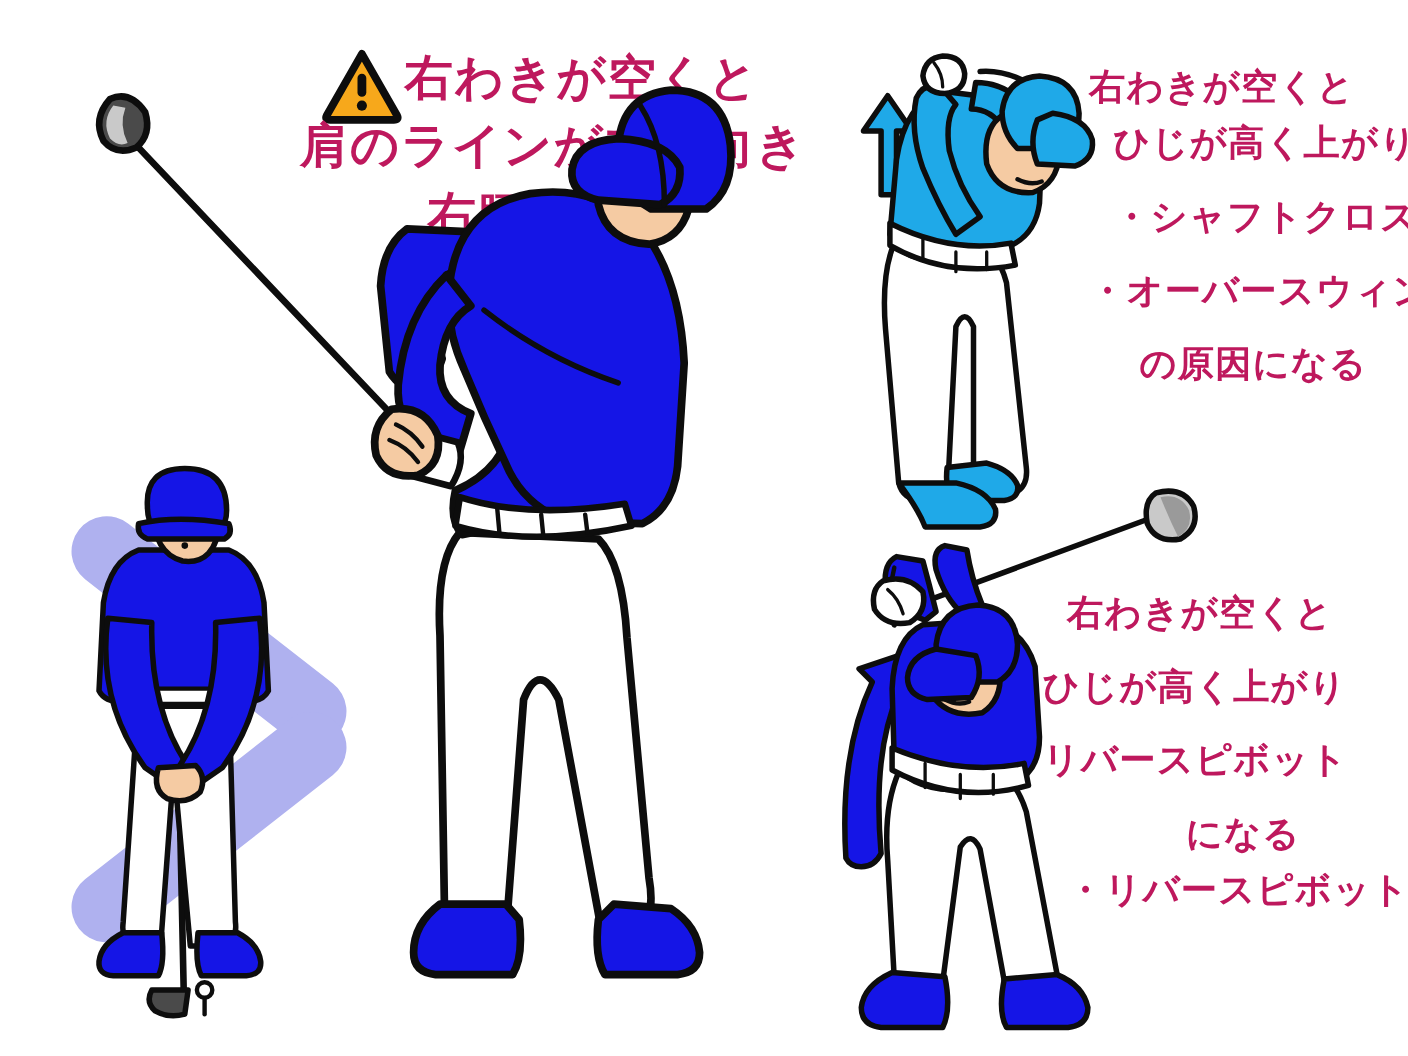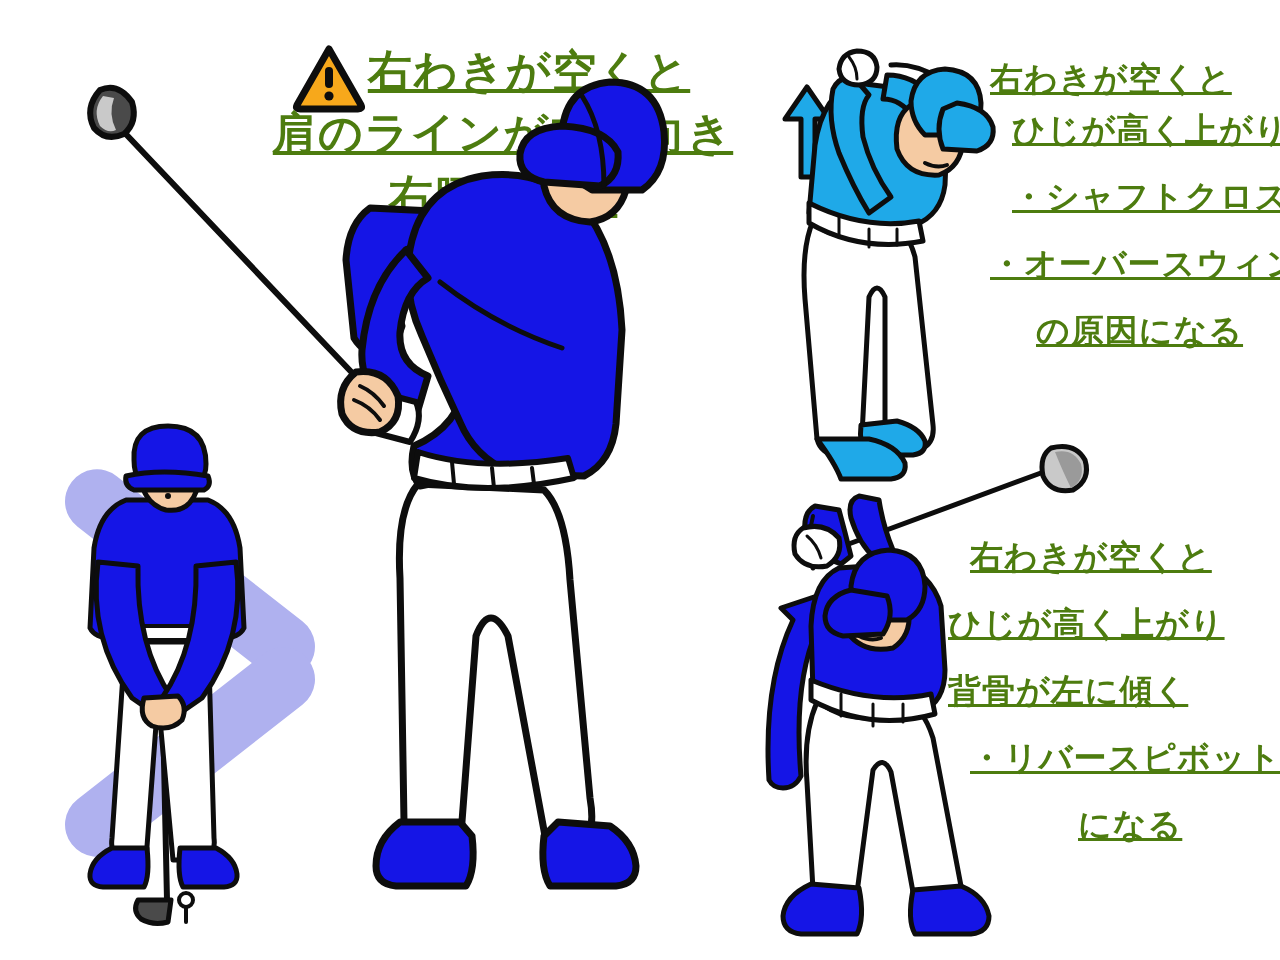--- a/index.html
+++ b/index.html
@@ -16,27 +16,26 @@
   #canvas {
     position: relative;
     width: 1280px;
     height: 960px;
     background: #ffffff;
   }
 
   
   .hand-text {
     position: absolute;
-    color: #4d7c0f;
+    color: #be185d;
     font-family: "DejaVu Sans", sans-serif;
     font-weight: 700;
     line-height: 1.38;
     white-space: nowrap;
     letter-spacing: 0.03em;
-    text-decoration: underline;
   }
 
   #headline {
     top: 40px;
     left: 268px;
     font-size: 44px;
     line-height: 1.42;
     text-align: center;
     width: 470px;
   }
@@ -104,23 +103,23 @@
     <span class="note-line">右わきが空くと</span>
     <span class="note-line gap-lg indent-1">ひじが高く上がり</span>
     <span class="note-line gap-lg indent-1">・シャフトクロス</span>
     <span class="note-line gap-lg">・オーバースウィング</span>
     <span class="note-line indent-2">の原因になる</span>
   </div>
 
   <div id="note-bottom" class="hand-text">
     <span class="note-line gap-lg indent-1">右わきが空くと</span>
     <span class="note-line gap-lg">ひじが高く上がり</span>
-    <span class="note-line gap-lg">背骨が左に傾く</span>
+    <span class="note-line gap-lg">リバースピボット</span>
+    <span class="note-line indent-4">になる</span>
     <span class="note-line gap-lg indent-1">・リバースピボット</span>
-    <span class="note-line indent-4">になる</span>
   </div>
 
   <div class="figure" id="fig-address">
     <svg viewBox="0 0 330 520" width="330" height="520">
 
       <g fill="#AFB1EF">
         <rect x="0" y="112" width="300" height="64" rx="32" transform="rotate(38 150 144)"></rect>
         <rect x="0" y="290" width="300" height="64" rx="32" transform="rotate(-38 150 322)"></rect>
       </g>
 

